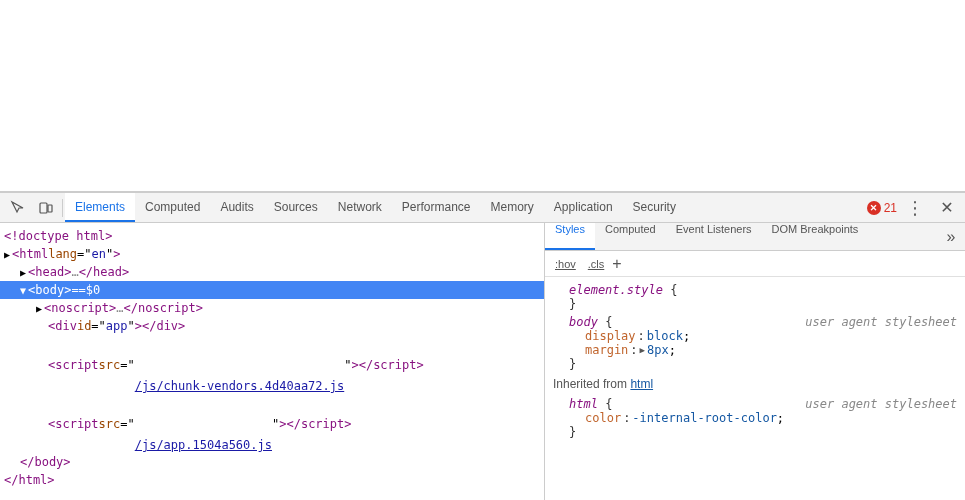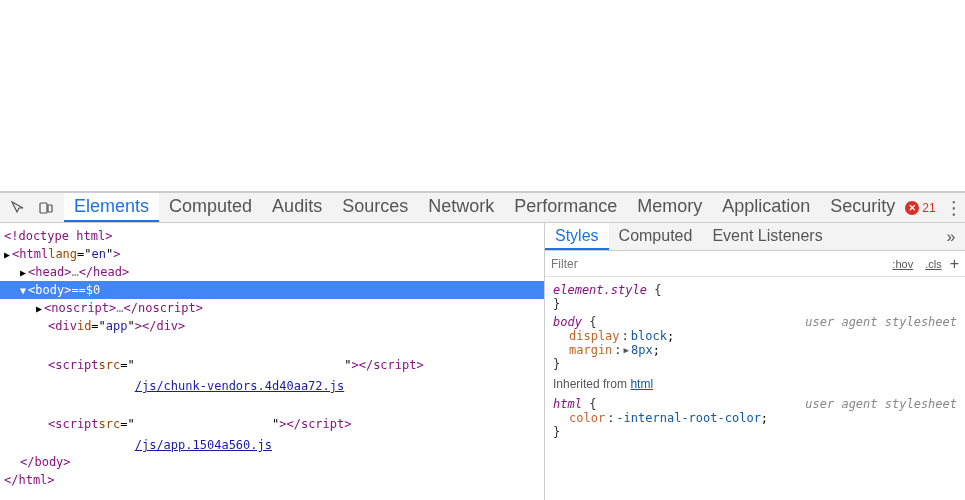--- a/index.html
+++ b/index.html
@@ -53,21 +53,21 @@
       align-items: center;
       flex: 1;
       height: 100%;
     }
 
     .tab-item {
       padding: 0 10px;
       height: 100%;
       display: flex;
       align-items: center;
-      font-size: 18px;
+      font-size: 12px;
       color: #555;
       cursor: pointer;
       border-bottom: 2px solid transparent;
       white-space: nowrap;
     }
     .tab-item.active {
       color: #1a73e8;
       border-bottom: 2px solid #1a73e8;
       background: #fff;
     }
@@ -153,22 +153,22 @@
       align-items: center;
       border-bottom: 1px solid #ccc;
       background: #f3f3f3;
       height: 28px;
     }
 
     .styles-tab {
       padding: 0 10px;
       height: 100%;
       display: flex;
-      align-items: center;
-      font-size: 16px;
+      align-items: flex-start;
+      font-size: 11px;
       color: #555;
       cursor: pointer;
       border-bottom: 2px solid transparent;
     }
 
     .styles-tab.active {
       color: #1a73e8;
       border-bottom: 2px solid #1a73e8;
       background: #fff;
     }
@@ -228,20 +228,21 @@
     .styles-content {
       flex: 1;
       overflow-y: auto;
       font-family: 'Consolas', 'Monaco', monospace;
       font-size: 12px;
       padding: 4px 0;
     }
 
     .style-rule {
       padding: 2px 8px;
+      margin-left: 16px;
     }
 
     .style-selector {
       color: #881280;
       font-style: italic;
     }
 
     .style-source {
       float: right;
       color: #888;
@@ -423,25 +424,27 @@
       <div class="styles-tabs">
         <div class="styles-tab active">
           <span>Styles</span>
         </div>
         <div class="styles-tab">
           <span>Computed</span>
         </div>
         <div class="styles-tab">
           <span>Event Listeners</span>
         </div>
+        <div class="styles-tab">
+          <span>DOM Breakpoints</span>
+        </div>
         <div class="styles-tab-overflow">»</div>
       </div>
 
       <div class="filter-bar">
-        <input class="filter-input" type="text" placeholder="Filter" style="">
         <div class="filter-actions">
           <span class="filter-btn">:hov</span>
           <span class="filter-btn">.cls</span>
           <span class="filter-add">+</span>
         </div>
       </div>
 
       <div class="styles-content">
 
         <div class="style-rule">

